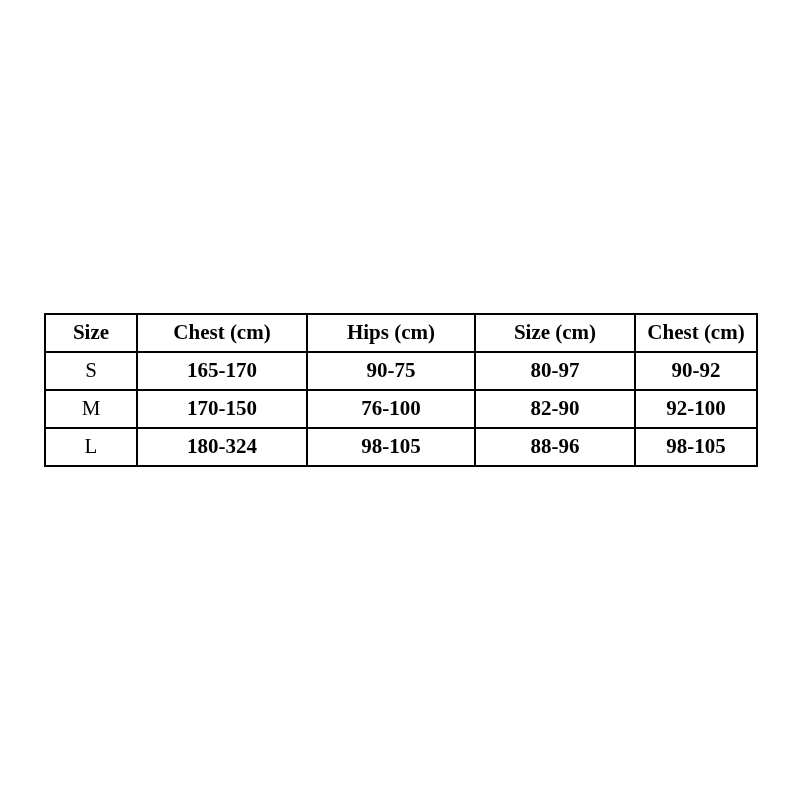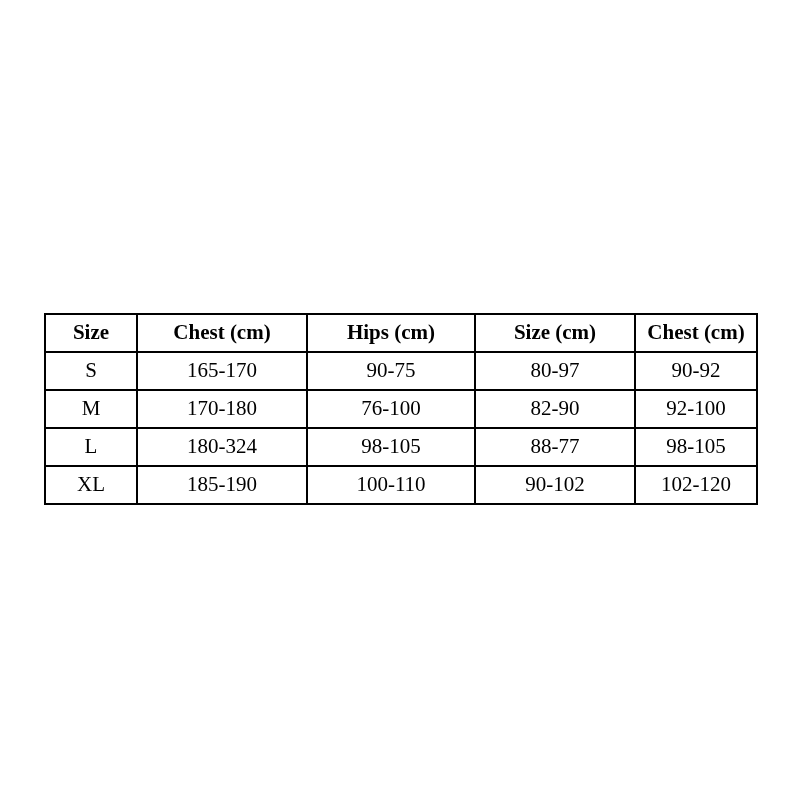--- a/index.html
+++ b/index.html
@@ -44,21 +44,21 @@
     padding: 2px 0 4px 0;
     color: #000000;
     font-family: "Liberation Serif", serif;
     margin-top: 9px;
   }
   table.size-chart thead th {
     font-weight: bold;
     font-size: 21px;
   }
   table.size-chart tbody td {
-    font-weight: normal;
+    font-weight: bold;
   }
   table.size-chart tbody td.size-cell {
     font-weight: normal;
   }
   col.c0 { width: 92px; }
   col.c1 { width: 170px; }
   col.c2 { width: 168px; }
   col.c3 { width: 160px; }
   col.c4 { width: 122px; }
 </style>
@@ -87,35 +87,28 @@
       <tbody>
         <tr>
           <td class="size-cell">S</td>
           <td>165-170</td>
           <td>90-75</td>
           <td>80-97</td>
           <td>90-92</td>
         </tr>
         <tr>
           <td class="size-cell">M</td>
-          <td>170-180</td>
+          <td>170-150</td>
           <td>76-100</td>
           <td>82-90</td>
           <td>92-100</td>
         </tr>
         <tr>
           <td class="size-cell">L</td>
           <td>180-324</td>
           <td>98-105</td>
-          <td>88-77</td>
+          <td>88-96</td>
           <td>98-105</td>
-        </tr>
-        <tr>
-          <td class="size-cell">XL</td>
-          <td>185-190</td>
-          <td>100-110</td>
-          <td>90-102</td>
-          <td>102-120</td>
         </tr>
       </tbody>
     </table>
   </div>
 </div>
 
 </body></html>

